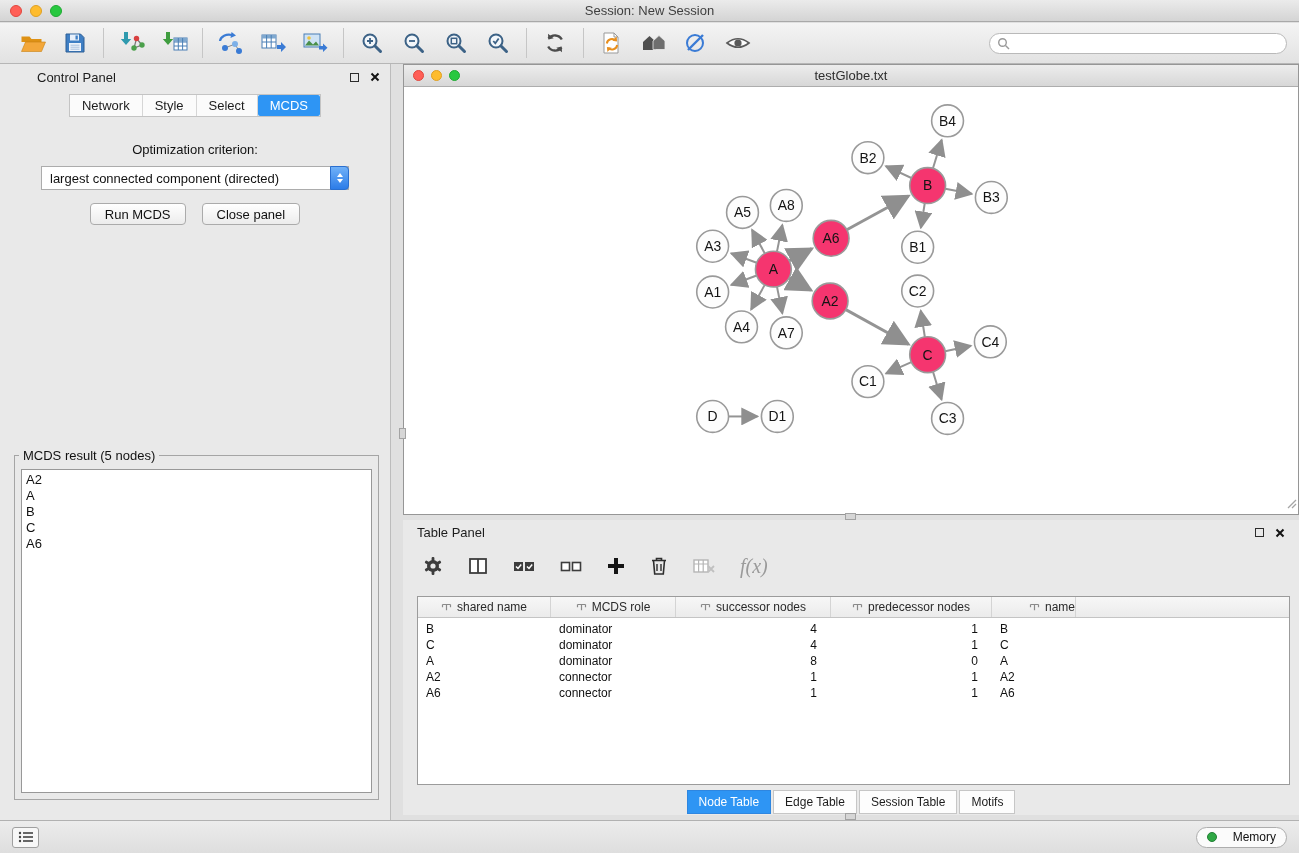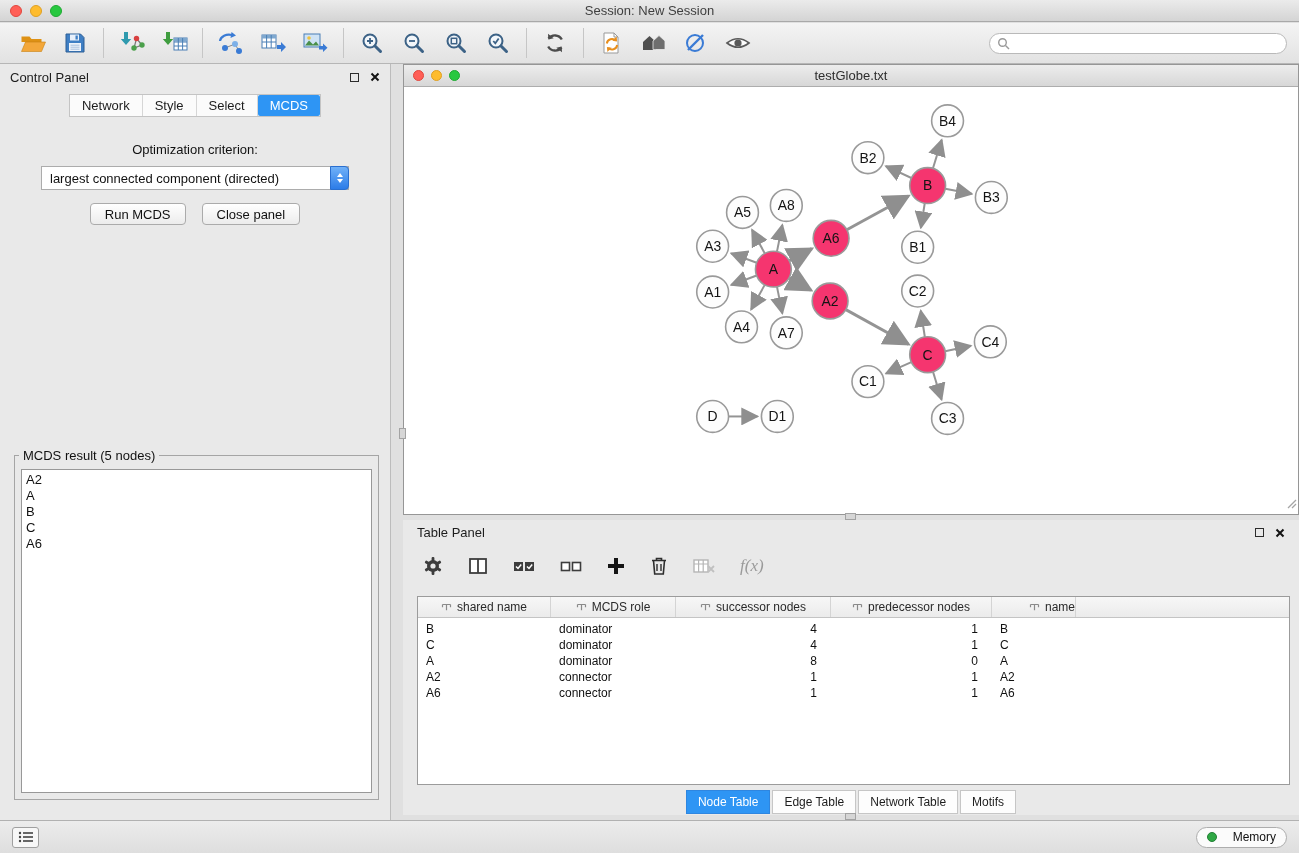--- a/index.html
+++ b/index.html
@@ -33,21 +33,21 @@
   .search-wrap { margin-left: auto; width: 298px; height: 21px; border: 1px solid #b9b9b9;
     border-radius: 11px; background: #fff; display: flex; align-items: center;
     padding: 0 7px; gap: 4px; }
   .search-wrap input { border: none; outline: none; flex: 1; font-size: 12px; background: transparent;
     font-family: inherit; }
 
   
   .control-panel { position: absolute; left: 0; top: 64px; width: 391px; height: 756px;
     background: #e9e9e9; border-right: 1px solid #bcbcbc; }
   .panel-header { height: 26px; display: flex; align-items: center; padding: 0 10px;
-    font-size: 13px; color: #1d1d1d; }
+    font-size: 13px; color: #1d1d1d; margin-left: 27px; }
   .ph-spacer { flex: 1; }
   .float-icon { width: 9px; height: 9px; border: 1.4px solid #2c2c2c; margin-right: 11px; cursor: pointer; }
   .close-btn { cursor: pointer; display: flex; align-items: center; }
   .cp-tabgroup { display: flex; justify-content: center; margin: 4px auto 0; width: max-content;
     border: 1px solid #c4c4c4; background: #fbfbfb; border-radius: 0; }
   .cp-tab { font-size: 13px; padding: 3px 12px; color: #1d1d1d; border-right: 1px solid #d6d6d6; cursor: pointer; }
   .cp-tab:last-child { border-right: none; }
   .cp-tab.active { background: #2e95f4; color: #fff; border-radius: 2px; border-right: none; }
   .opt-label { text-align: center; font-size: 13px; margin-top: 25px; color: #111; }
   .dropdown { width: 308px; height: 24px; margin: 9px auto 0; background: #fff;
@@ -82,21 +82,21 @@
   .resize-corner { position: absolute; right: 1px; bottom: 1px; }
   .rh { position: absolute; background: #d6d6d6; border: 1px solid #a3a3a3; }
 
   
   .table-panel { position: absolute; left: 403px; top: 520px; width: 896px; height: 295px; background: #e9e9e9; }
   .tp-header { height: 25px; display: flex; align-items: center; padding: 0 14px; font-size: 13px; color: #1d1d1d; }
   .tp-toolbar { height: 42px; display: flex; align-items: center; padding: 0 20px; gap: 25px; }
   .tp-tool { display: flex; align-items: center; justify-content: center; background: none; border: none;
     cursor: pointer; padding: 0; }
   .fx { font-family: "Liberation Serif", "DejaVu Serif", serif; font-style: italic;
-    font-size: 17px; color: #9a9a9a; }
+    font-size: 20px; color: #9a9a9a; }
   .tbl { position: absolute; left: 14px; top: 76px; width: 873px; height: 189px; background: #fff;
     border: 1px solid #9b9b9b; overflow: hidden; }
   .tbl-header { display: flex; height: 21px; background: linear-gradient(#f7f7f7, #ebebeb);
     border-bottom: 1px solid #c4c4c4; }
   .th { display: flex; align-items: center; justify-content: center; gap: 5px; font-size: 12px;
     color: #2a2a2a; border-right: 1px solid #d4d4d4; height: 100%; cursor: pointer; }
   .tbl-body { padding-top: 3px; }
   .tr { display: flex; height: 16px; cursor: default; }
   .td { font-size: 12px; color: #111; line-height: 16px; padding: 0 14px 0 8px;
     white-space: nowrap; overflow: hidden; }
@@ -567,21 +567,21 @@
           <div class="td" style="width: 125px; text-align: left;">connector</div>
           <div class="td" style="width: 155px; text-align: right;">1</div>
           <div class="td" style="width: 161px; text-align: right;">1</div>
           <div class="td" style="width: 84px; text-align: left;">A6</div>
         </div>
       </div>
   </div>
   <div class="tp-tabs">
       <div class="tp-tab active">Node Table</div>
       <div class="tp-tab">Edge Table</div>
-      <div class="tp-tab">Network Table</div>
+      <div class="tp-tab">Session Table</div>
       <div class="tp-tab">Motifs</div>
     </div>
 </div>
 <div class="rh" style="left:845px; top:813px; width:11px; height:7px;"></div>
 
 <div class="statusbar">
   <button class="sb-list-btn">
     <svg width="16" height="12" viewBox="0 0 16 12">
       <circle cx="2" cy="2" r="1.2" fill="#444"></circle>
         <rect x="5" y="1.2" width="10" height="1.6" fill="#444"></rect>

